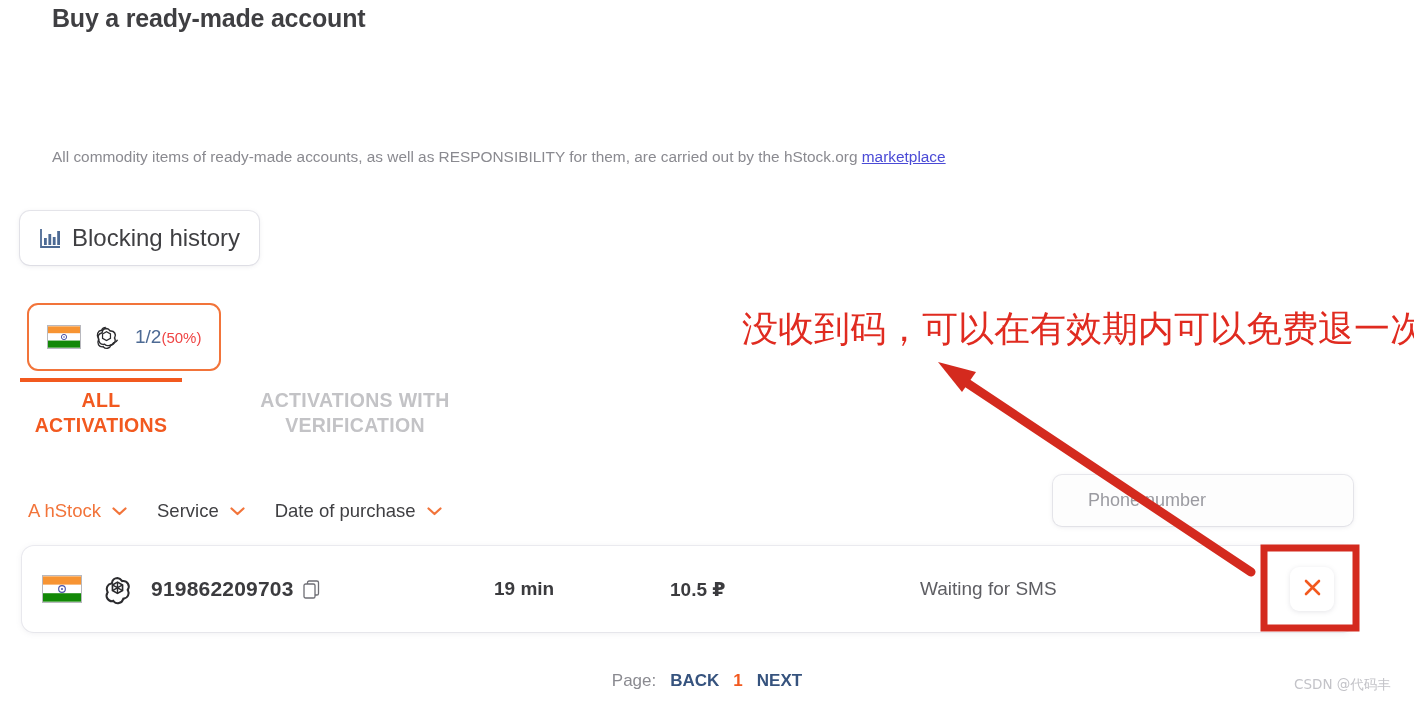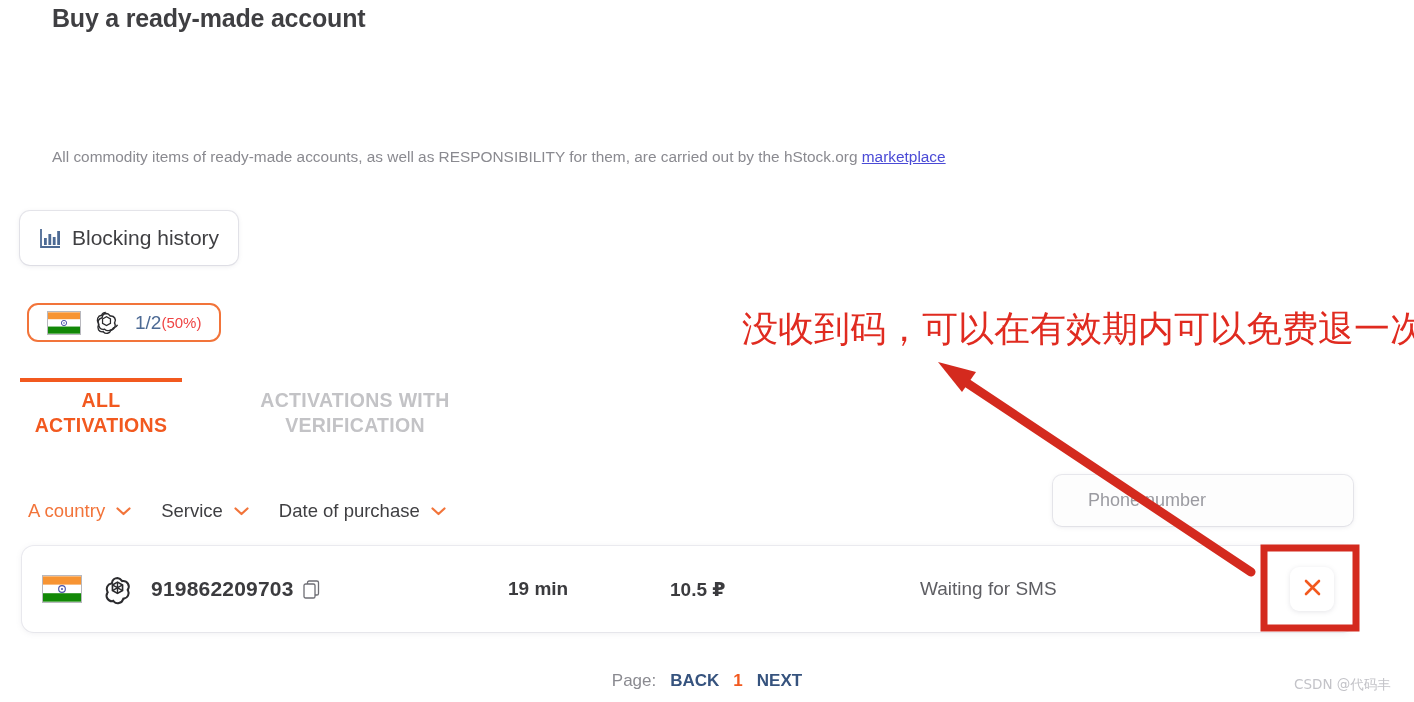--- a/index.html
+++ b/index.html
@@ -85,21 +85,21 @@
     background: #ffffff;
     border-radius: 10px;
     box-shadow: 0 1px 5px rgba(110,110,130,0.16), 0 0 0 1px rgba(233,233,238,0.95);
     display: flex;
     align-items: center;
     padding: 0 19px;
     box-sizing: border-box;
     cursor: pointer;
   }
   .bh-label {
-    font-size: 21px;
+    font-size: 24px;
     color: #3f3f42;
     margin-left: 10px;
   }
   .chart-icon { display: block; }
 
   
   .sound-row {
     position: absolute;
     left: 276px;
     top: 228px;
@@ -121,21 +121,21 @@
     font-weight: bold;
     color: #36537e;
     white-space: nowrap;
   }
 
   
   .counter-badge {
     position: absolute;
     left: 27px;
     top: 303px;
-    height: 39px;
+    height: 68px;
     box-sizing: border-box;
     border: 2px solid #f2743a;
     border-radius: 11px;
     background: #ffffff;
     display: flex;
     align-items: center;
     padding: 0 18px;
     cursor: pointer;
   }
   .flag {
@@ -255,21 +255,21 @@
   .c-number {
     margin-left: 18px;
     font-size: 21px;
     font-weight: bold;
     color: #3b3b3e;
     letter-spacing: 0.2px;
   }
   .copy-icon { margin-left: 9px; cursor: pointer; display:block; }
   .c-time {
     position: absolute;
-    left: 486px;
+    left: 472px;
     font-size: 19px;
     font-weight: bold;
     color: #3b3b3e;
   }
   .c-price {
     position: absolute;
     left: 648px;
     font-size: 19px;
     font-weight: bold;
     color: #3b3b3e;
@@ -384,21 +384,21 @@
     <span class="cnt-pct">(50%)</span>
   </div>
 
   <div class="tabs">
     <div class="tab tab-all">ALL ACTIVATIONS</div>
     <div class="tab tab-verif">ACTIVATIONS WITH VERIFICATION</div>
   </div>
 
   <div class="filters">
     <div class="filter filter-country">
-      <span class="filter-label">A country</span>
+      <span class="filter-label">A hStock</span>
       <span>
         <svg class="chev" width="15" height="9" viewBox="0 0 15 9">
             <path d="M1.5 1.5 L7.5 7 L13.5 1.5" fill="none" stroke="#f2743a" stroke-width="2.2" stroke-linecap="round" stroke-linejoin="round"></path>
           </svg>
       </span>
     </div>
     <div class="filter">
       <span class="filter-label">Service</span>
       <span>
         <svg class="chev" width="15" height="9" viewBox="0 0 15 9">

